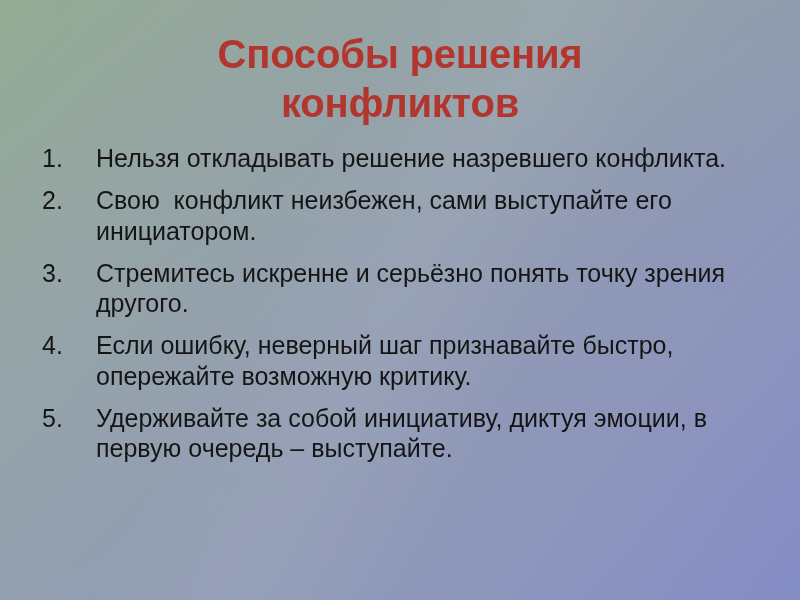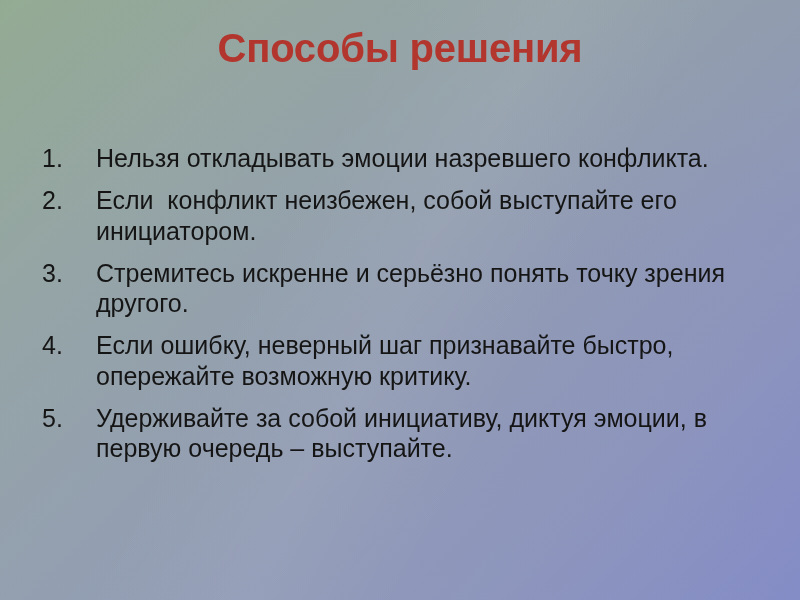--- a/index.html
+++ b/index.html
@@ -67,21 +67,21 @@
     width: 100%;
     height: 100%;
   }
 
   
   .slide-title {
     position: absolute;
     top: 18px;
     left: 60px;
     right: 60px;
-    margin: 6px;
+    margin: 12px;
     text-align: center;
     color: #b2362e;
     font-size: 40px;
     font-weight: bold;
     line-height: 1.22;
     letter-spacing: -0.2px;
   }
 
   
   .conflict-list {
@@ -123,32 +123,33 @@
   }
 </style>
 </head>
 <body>
 
 <div class="slide">
   <div class="slide-content">
 
     <h1 class="slide-title">
       <span>Способы решения</span><br>
+      <span>конфликтов</span>
     </h1>
 
     <ol class="conflict-list">
 
       <li class="list-item">
         <span class="item-number">1.</span>
-        <span class="item-text">Нельзя откладывать эмоции назревшего конфликта.</span>
+        <span class="item-text">Нельзя откладывать решение назревшего конфликта.</span>
       </li>
 
       <li class="list-item">
         <span class="item-number">2.</span>
-        <span class="item-text">Если  конфликт неизбежен, собой выступайте его инициатором.</span>
+        <span class="item-text">Свою  конфликт неизбежен, сами выступайте его инициатором.</span>
       </li>
 
       <li class="list-item">
         <span class="item-number">3.</span>
         <span class="item-text">Стремитесь искренне и серьёзно понять точку зрения другого.</span>
       </li>
 
       <li class="list-item">
         <span class="item-number">4.</span>
         <span class="item-text">Если ошибку, неверный шаг признавайте быстро, опережайте возможную критику.</span>

